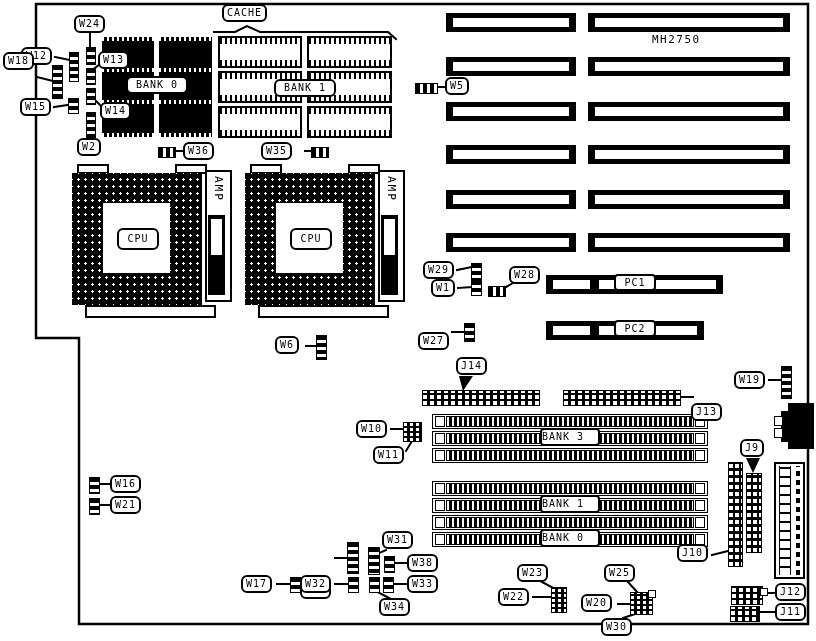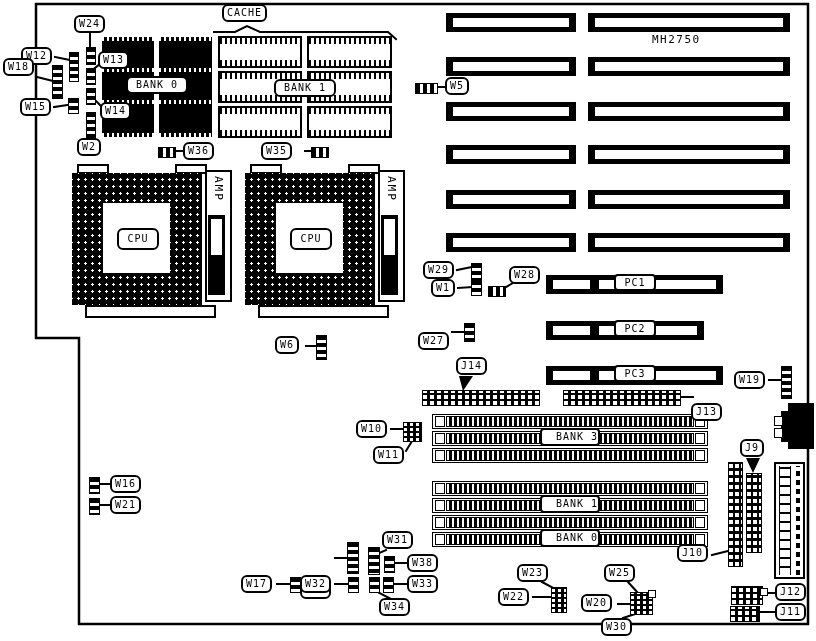--- a/index.html
+++ b/index.html
@@ -32,21 +32,21 @@
          border-radius:4px;height:13px;line-height:13px;font-size:10px;letter-spacing:1px;
          text-align:center;z-index:12}
   .sslot{position:absolute;border:1px solid #000;background:#fff;z-index:10}
   .sslot::before,.sslot::after{content:"";position:absolute;top:1px;width:8px;height:9px;
          border:1px solid #000;background:#fff;z-index:2}
   .sslot::before{left:2px}.sslot::after{right:2px}
   .sslot i{position:absolute;left:13px;right:13px;top:1px;height:9px;border:1px solid #000;
          background:repeating-linear-gradient(90deg,#fff 0 2px,#000 2px 5px)}
   .blbl{position:absolute;left:107px;top:-4px;width:56px;background:#fff;border:2px solid #000;
         border-radius:4px;height:14px;line-height:14px;font-size:10px;letter-spacing:1px;
-        text-align:right;z-index:13}
+        text-align:left;z-index:13}
   .chip{position:absolute;border:2px solid #000;background:#fff;z-index:10}
   .chip::before,.chip::after{content:"";position:absolute;left:0;right:0;height:6px;
         background:repeating-linear-gradient(90deg,#000 0 2px,#fff 2px 5px)}
   .chip::before{top:0}.chip::after{bottom:0}
   .dchip{position:absolute;z-index:10;background-color:#000;
      background-image:repeating-linear-gradient(90deg,#fff 0 2px,transparent 2px 5px),
                       repeating-linear-gradient(90deg,#fff 0 2px,transparent 2px 5px),
                       repeating-linear-gradient(90deg,#fff 0 2px,transparent 2px 5px),
                       repeating-linear-gradient(90deg,#fff 0 2px,transparent 2px 5px);
      background-size:100% 4px,100% 4px,100% 4px,100% 4px;
@@ -141,21 +141,21 @@
   <div class="jv" style="left:86px;top:88px;width:8px;height:15px"></div>
   <div class="jv" style="left:86px;top:112px;width:8px;height:26px"></div>
   <div class="jv" style="left:69px;top:52px;width:8px;height:28px"></div>
   <div class="jv" style="left:52px;top:65px;width:9px;height:32px"></div>
   <div class="jv" style="left:68px;top:98px;width:9px;height:14px"></div>
   <div class="jh" style="left:158px;top:147px;width:16px;height:9px"></div>
   <div class="jh" style="left:311px;top:147px;width:16px;height:9px"></div>
   <div class="jh" style="left:415px;top:83px;width:21px;height:9px"></div>
   <div class="lbl" style="left:74px;top:15px">W24</div>
   <div class="lbl" style="left:21px;top:47px">W12</div>
-  <div class="lbl" style="left:3px;top:58px">W18</div>
+  <div class="lbl" style="left:3px;top:52px">W18</div>
   <div class="lbl" style="left:20px;top:98px">W15</div>
   <div class="lbl" style="left:98px;top:51px">W13</div>
   <div class="lbl" style="left:100px;top:102px">W14</div>
   <div class="lbl" style="left:77px;top:138px">W2</div>
   <div class="lbl" style="left:183px;top:142px">W36</div>
   <div class="lbl" style="left:261px;top:142px">W35</div>
   <div class="lbl" style="left:445px;top:77px">W5</div>
 
   <div class="islot" style="left:446px;top:13px;width:130px;height:19px"></div>
   <div class="islot" style="left:588px;top:13px;width:202px;height:19px"></div>
@@ -208,24 +208,20 @@
   <div class="lbl" style="left:275px;top:336px">W6</div>
   <div class="lbl" style="left:734px;top:371px">W19</div>
 
   <div class="pcs" style="left:546px;top:275px;width:177px;height:19px">
     <span class="gap"></span>
     <span class="pclbl">PC1</span>
   </div>
   <div class="pcs" style="left:546px;top:321px;width:158px;height:19px">
     <span class="gap"></span>
     <span class="pclbl">PC2</span>
-  </div>
-  <div class="pcs" style="left:546px;top:366px;width:177px;height:19px">
-    <span class="gap"></span>
-    <span class="pclbl">PC3</span>
   </div>
 
   <div class="hc" style="left:422px;top:390px;width:116px;height:14px"></div>
   <div class="hc" style="left:563px;top:390px;width:116px;height:14px"></div>
   <div class="lbl" style="left:456px;top:357px">J14</div>
   <div class="lbl" style="left:691px;top:403px">J13</div>
 
   <div class="solid" style="left:788px;top:403px;width:26px;height:46px"></div>
   <div class="solid" style="left:781px;top:411px;width:8px;height:31px"></div>
   <div class="tabs" style="left:774px;top:416px;width:7px;height:8px"></div>

